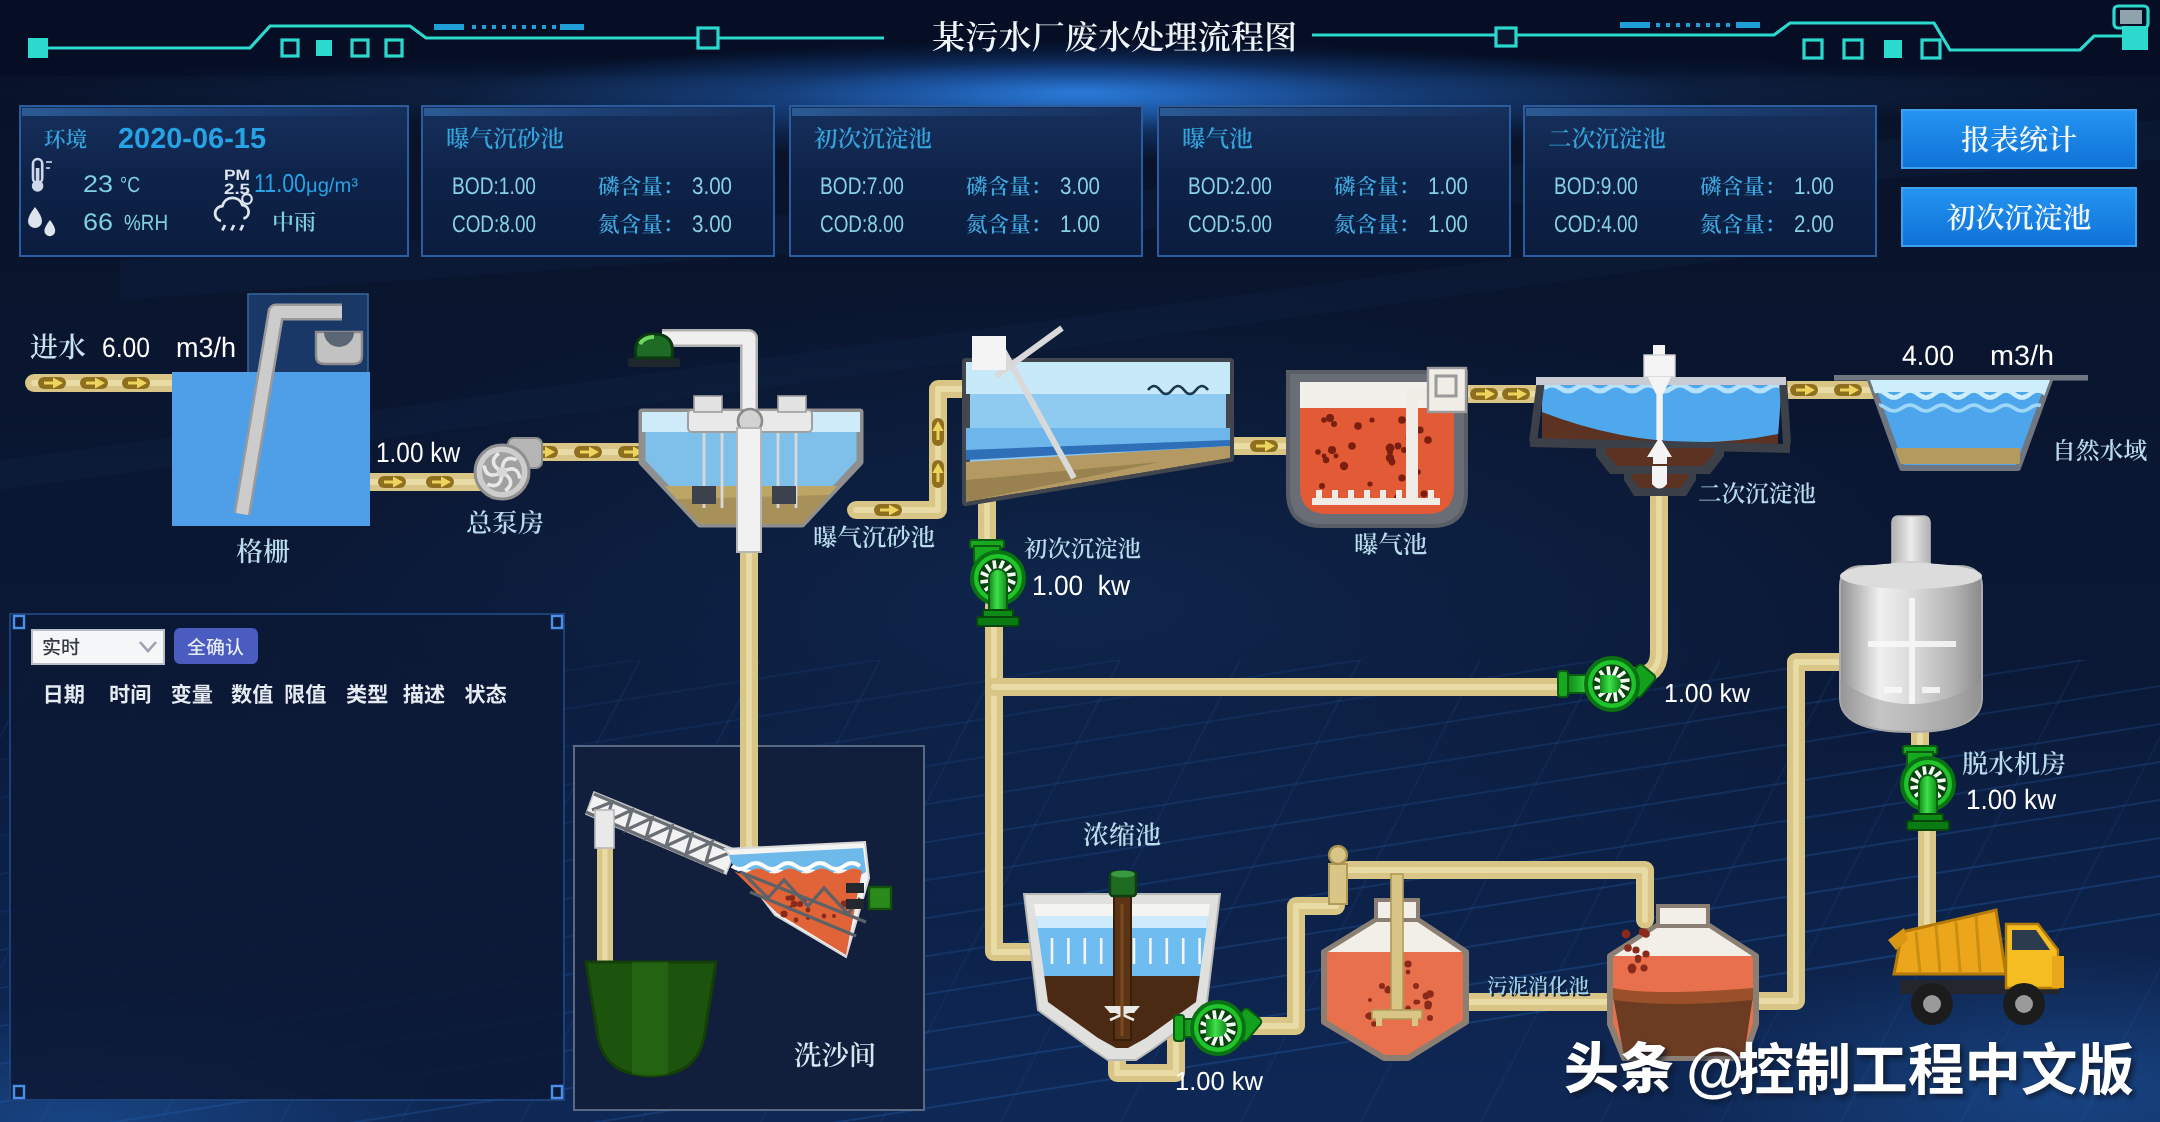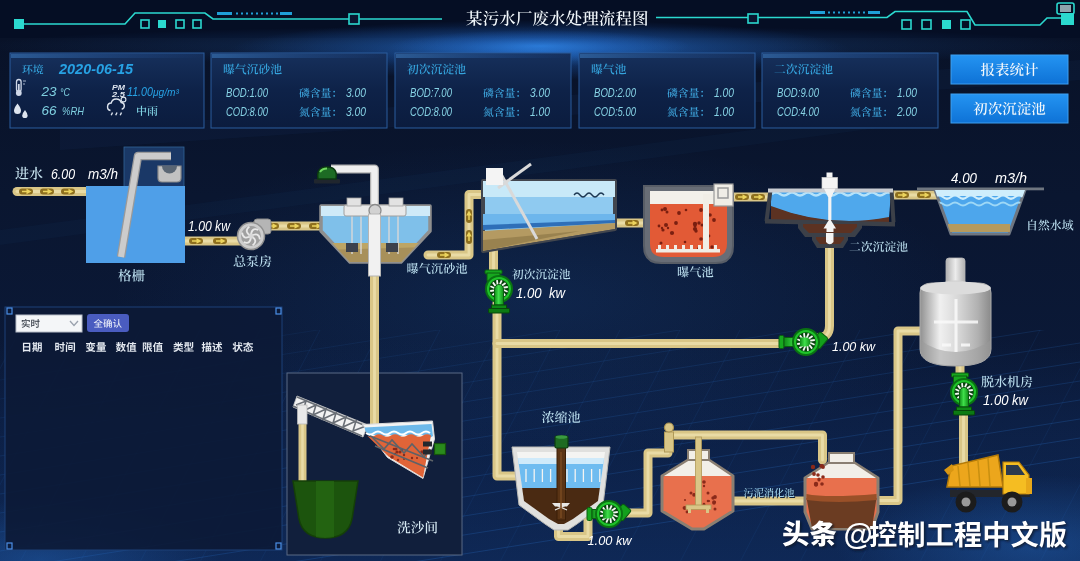--- a/index.html
+++ b/index.html
@@ -1,12 +1,12 @@
 <!DOCTYPE html>
-<html><head><meta charset="utf-8"><style>html,body{margin:0;padding:0;background:#0a1630;}#stage{width:1080px;height:561px;overflow:hidden;font-style:italic;}text{font-family:"Liberation Sans",sans-serif;}</style></head><body>
+<html><head><meta charset="utf-8"><style>html,body{margin:0;padding:0;background:#0a1630;}#stage{width:1080px;height:561px;overflow:hidden;}text{font-family:"Liberation Sans",sans-serif;}</style></head><body>
 <div id="stage"><svg width="1080" height="561" viewBox="0 0 1080 561">
       <defs>
         <path id="g0" d="M42 719H805L860 789Q860 789 870 781Q880 773 896 760Q912 748 930 734Q947 719 961 706Q957 690 933 690H50ZM302 571H696V543H302ZM302 419H696V390H302ZM263 845 393 833Q391 823 384 816Q377 809 358 806V352Q358 348 346 342Q334 335 316 330Q298 324 281 324H263ZM640 846 773 833Q771 824 764 817Q757 810 738 807V362Q738 358 726 351Q714 344 696 340Q677 335 658 335H640ZM36 272H796L855 345Q855 345 866 337Q877 329 894 316Q911 303 930 288Q948 273 963 259Q961 251 954 247Q947 243 936 243H44ZM387 272H511V256Q440 148 316 68Q192 -11 30 -59L23 -44Q104 -7 173 44Q242 94 296 152Q351 211 387 272ZM552 272Q595 217 665 172Q735 127 817 95Q899 63 979 48L978 37Q949 31 928 8Q906 -16 898 -52Q819 -23 751 22Q683 68 630 129Q577 190 540 264ZM451 408H549V-55Q549 -58 539 -66Q529 -73 512 -79Q494 -85 468 -85H451Z"></path>
         <path id="g1" d="M104 208Q114 208 119 210Q124 213 131 229Q136 239 140 248Q145 257 152 272Q160 288 172 317Q185 346 206 395Q227 444 259 520Q291 595 337 705L354 700Q342 660 326 610Q310 559 294 506Q277 452 262 403Q247 354 236 318Q225 281 221 264Q214 238 210 213Q205 188 206 169Q207 150 212 132Q218 114 225 94Q232 74 237 50Q242 25 241 -7Q240 -43 220 -64Q200 -86 168 -86Q152 -86 138 -74Q125 -62 121 -35Q130 17 132 62Q133 106 128 136Q122 165 110 172Q100 180 88 183Q75 186 59 187V208Q59 208 68 208Q77 208 88 208Q99 208 104 208ZM44 607Q106 602 143 586Q180 571 198 550Q215 528 216 508Q218 487 207 472Q196 458 176 454Q157 451 134 465Q127 489 111 514Q95 539 75 562Q55 584 35 599ZM124 831Q188 824 226 806Q265 788 282 765Q300 742 301 720Q302 699 290 684Q279 668 259 665Q239 662 215 677Q208 704 192 731Q176 758 156 782Q135 806 115 824ZM568 526Q560 498 546 456Q533 414 518 372Q503 330 492 301H501L462 258L367 320Q379 329 396 338Q414 347 430 350L397 315Q408 342 422 382Q436 422 448 462Q460 502 465 526ZM827 330V301H463L469 330ZM779 330 829 380 921 303Q910 290 880 287Q871 198 856 129Q840 60 819 14Q798 -31 771 -51Q747 -69 716 -78Q686 -86 645 -86Q645 -66 641 -50Q637 -33 625 -23Q612 -12 584 -2Q556 7 523 12L524 27Q547 25 577 22Q607 20 634 18Q660 17 671 17Q686 17 694 19Q703 21 711 28Q728 40 743 81Q758 122 770 186Q783 250 790 330ZM804 824Q804 824 814 816Q823 808 838 796Q854 783 870 768Q886 754 899 741Q896 725 873 725H391L383 754H751ZM871 604Q871 604 881 596Q891 588 906 576Q921 564 937 550Q953 535 967 522Q963 506 940 506H322L314 535H819Z"></path>
         <path id="g2" d="M548 802V41Q548 5 538 -21Q529 -47 500 -63Q470 -79 407 -85Q405 -61 399 -44Q393 -26 379 -14Q366 -2 344 6Q322 15 280 21V36Q280 36 299 34Q318 33 344 32Q370 30 393 28Q416 27 426 27Q440 27 445 32Q450 37 450 48V843L583 829Q582 819 574 812Q567 805 548 802ZM46 555H341V526H55ZM298 555H287L340 608L432 527Q426 520 418 517Q409 514 392 513Q369 416 326 322Q282 229 212 148Q141 67 34 9L25 21Q104 86 159 173Q214 260 248 358Q283 456 298 555ZM548 711Q571 583 614 486Q658 389 716 318Q773 246 840 195Q906 144 974 109L970 98Q940 93 918 70Q895 48 884 14Q818 65 763 128Q708 191 664 272Q620 353 588 460Q556 567 537 706ZM825 668 943 594Q939 587 930 584Q922 581 905 584Q873 555 829 520Q785 484 734 450Q684 416 634 387L624 398Q661 438 700 486Q738 535 772 584Q805 632 825 668Z"></path>
         <path id="g3" d="M139 741V751V783L252 741H236V488Q236 423 232 348Q227 274 209 198Q191 122 153 52Q115 -19 49 -78L36 -69Q84 14 106 107Q127 200 133 298Q139 395 139 488ZM184 741H786L847 818Q847 818 858 809Q869 800 886 786Q904 773 924 758Q943 742 958 728Q954 712 930 712H184Z"></path>
         <path id="g4" d="M618 643Q612 620 579 618Q564 520 534 424Q505 327 456 238Q408 150 335 76Q262 2 157 -52L146 -42Q233 21 294 102Q356 184 396 278Q436 371 458 470Q481 569 491 667ZM439 614Q435 605 424 599Q414 593 392 597L403 615Q399 595 391 561Q383 527 374 492Q365 457 358 434H366L329 393L242 454Q253 463 270 471Q288 479 302 482L273 447Q279 465 286 492Q293 518 300 548Q307 577 312 604Q318 631 321 649ZM657 653Q715 649 750 634Q785 620 801 600Q817 581 818 562Q819 542 808 528Q797 515 779 512Q761 508 739 520Q733 543 718 566Q703 589 684 610Q666 631 649 645ZM856 531Q856 531 866 524Q875 516 890 504Q906 491 923 477Q940 463 954 450Q951 434 928 434H334L326 463H802ZM717 345 775 398 867 314Q861 307 852 304Q843 301 825 300Q780 202 706 126Q632 50 526 -3Q419 -56 275 -84L269 -69Q449 -11 565 94Q681 199 729 345ZM765 345V316H457L465 345ZM467 327Q481 276 514 230Q548 183 607 142Q666 100 756 66Q847 33 976 8L975 -4Q940 -10 919 -26Q898 -43 893 -80Q773 -47 694 -2Q614 44 565 96Q516 149 490 206Q464 264 451 323ZM467 846Q525 843 558 829Q592 815 607 796Q622 777 622 758Q622 739 610 726Q599 712 580 709Q561 706 539 719Q530 751 506 785Q482 819 458 839ZM131 714V745L238 704H222V431Q222 368 218 300Q213 231 196 162Q180 93 144 29Q108 -35 45 -88L33 -79Q79 -5 100 80Q120 164 126 254Q131 343 131 430V704ZM865 777Q865 777 876 768Q886 760 902 747Q918 734 935 720Q952 705 966 691Q962 675 939 675H177V704H810Z"></path>
         <path id="g5" d="M742 832Q740 822 732 814Q725 807 705 804V102Q705 98 694 92Q683 85 666 80Q649 75 630 75H611V845ZM355 824Q354 814 346 810Q338 805 317 804Q296 736 267 662Q238 587 202 514Q166 441 126 374Q85 308 39 257L27 265Q55 318 82 389Q110 460 134 539Q159 618 178 696Q198 775 210 844ZM191 568Q221 436 261 342Q301 249 355 189Q409 129 479 96Q549 62 638 48Q726 35 836 35Q851 35 876 35Q901 35 928 35Q955 35 973 35V22Q946 17 932 -6Q918 -29 916 -59Q906 -59 888 -59Q871 -59 854 -59Q836 -59 826 -59Q710 -59 617 -42Q524 -26 452 14Q380 54 326 124Q273 195 236 303Q200 411 177 563ZM684 580Q770 559 824 530Q878 502 907 471Q936 440 944 412Q952 384 944 365Q935 346 916 341Q897 336 870 351Q858 378 836 408Q814 439 787 468Q760 498 730 524Q701 551 675 571ZM412 633 464 686 556 603Q551 595 542 592Q533 590 515 587Q497 482 464 384Q431 285 377 197Q323 109 240 36Q156 -36 34 -88L24 -75Q152 2 234 112Q315 223 360 356Q406 489 423 633ZM474 633V604H209L226 633Z"></path>
         <path id="g6" d="M388 186H794L847 259Q847 259 857 251Q867 243 882 230Q897 217 914 202Q930 187 944 173Q941 158 917 158H396ZM294 -20H827L884 59Q884 59 894 50Q905 41 921 27Q937 13 954 -3Q972 -19 986 -33Q985 -40 978 -44Q970 -48 960 -48H302ZM452 570H867V541H452ZM452 370H867V342H452ZM603 769H697V-38H603ZM822 769H812L859 820L957 744Q953 738 942 732Q931 727 916 723V329Q916 325 903 318Q890 310 872 304Q854 298 837 298H822ZM393 769V810L491 769H868V740H485V309Q485 304 474 296Q463 289 446 283Q428 277 407 277H393ZM34 740H250L303 812Q303 812 314 804Q324 796 339 782Q354 769 371 754Q388 740 401 727Q398 711 375 711H42ZM36 466H259L305 535Q305 535 319 521Q333 507 352 488Q371 470 385 453Q381 437 359 437H44ZM22 119Q53 126 110 143Q167 160 240 183Q313 206 388 230L393 218Q342 186 266 139Q191 92 89 35Q84 15 66 8ZM152 740H245V154L152 122Z"></path>
         <path id="g7" d="M99 208Q109 208 114 210Q119 213 128 228Q135 239 140 249Q145 259 156 279Q166 299 185 339Q204 379 237 448Q270 517 322 626L339 622Q327 589 312 546Q298 503 282 458Q267 413 253 372Q239 331 229 300Q219 269 215 255Q209 232 204 209Q199 186 200 168Q200 149 206 131Q211 113 218 93Q225 73 230 48Q234 24 233 -8Q232 -44 212 -65Q192 -86 160 -86Q145 -86 132 -74Q120 -61 116 -35Q124 18 126 62Q127 106 122 136Q116 165 104 172Q94 180 82 183Q70 186 54 187V208Q54 208 62 208Q71 208 82 208Q94 208 99 208ZM44 607Q105 602 142 586Q179 570 196 549Q213 528 214 508Q216 487 206 472Q195 458 176 455Q157 452 134 465Q127 489 111 514Q95 539 75 562Q55 584 35 599ZM124 831Q187 824 225 806Q263 787 280 764Q298 742 299 720Q300 698 288 684Q277 669 258 666Q238 663 214 678Q207 704 191 731Q175 758 155 782Q135 806 115 824ZM680 626Q677 617 662 612Q648 607 623 616L655 622Q625 596 577 566Q529 536 475 510Q421 483 373 465L372 476H414Q411 435 398 415Q384 395 368 389L332 489Q332 489 342 492Q351 494 358 497Q384 509 412 532Q440 554 467 581Q494 608 515 634Q536 660 548 679ZM352 484Q393 485 464 489Q536 493 627 500Q718 506 814 512L815 496Q746 479 633 454Q520 428 382 402ZM531 852Q588 842 620 823Q653 804 666 782Q679 761 676 741Q673 721 660 708Q647 696 627 695Q607 694 586 711Q584 747 564 784Q544 821 521 845ZM854 378Q851 356 824 353V33Q824 25 826 22Q829 18 838 18H863Q871 18 878 18Q884 18 887 18Q892 19 896 20Q899 22 902 29Q905 37 910 56Q915 76 921 102Q927 129 932 155H945L948 24Q964 17 968 8Q973 0 973 -12Q973 -36 947 -50Q921 -64 856 -64H811Q779 -64 764 -56Q748 -49 743 -32Q738 -16 738 11V389ZM508 376Q507 366 500 359Q493 352 475 350V268Q474 223 465 174Q456 125 432 76Q409 28 365 -14Q321 -57 249 -87L239 -76Q304 -29 336 30Q367 89 378 152Q388 214 388 270V388ZM679 377Q678 368 671 362Q664 355 647 353V-34Q647 -37 636 -43Q625 -49 609 -54Q593 -58 577 -58H561V389ZM718 603Q787 585 829 559Q871 533 891 505Q911 477 914 452Q918 427 908 410Q898 393 879 390Q860 386 837 401Q829 434 808 470Q786 506 760 538Q734 571 708 595ZM864 763Q864 763 874 754Q885 746 900 734Q915 721 932 706Q950 691 964 677Q960 661 937 661H320L312 690H809Z"></path>

